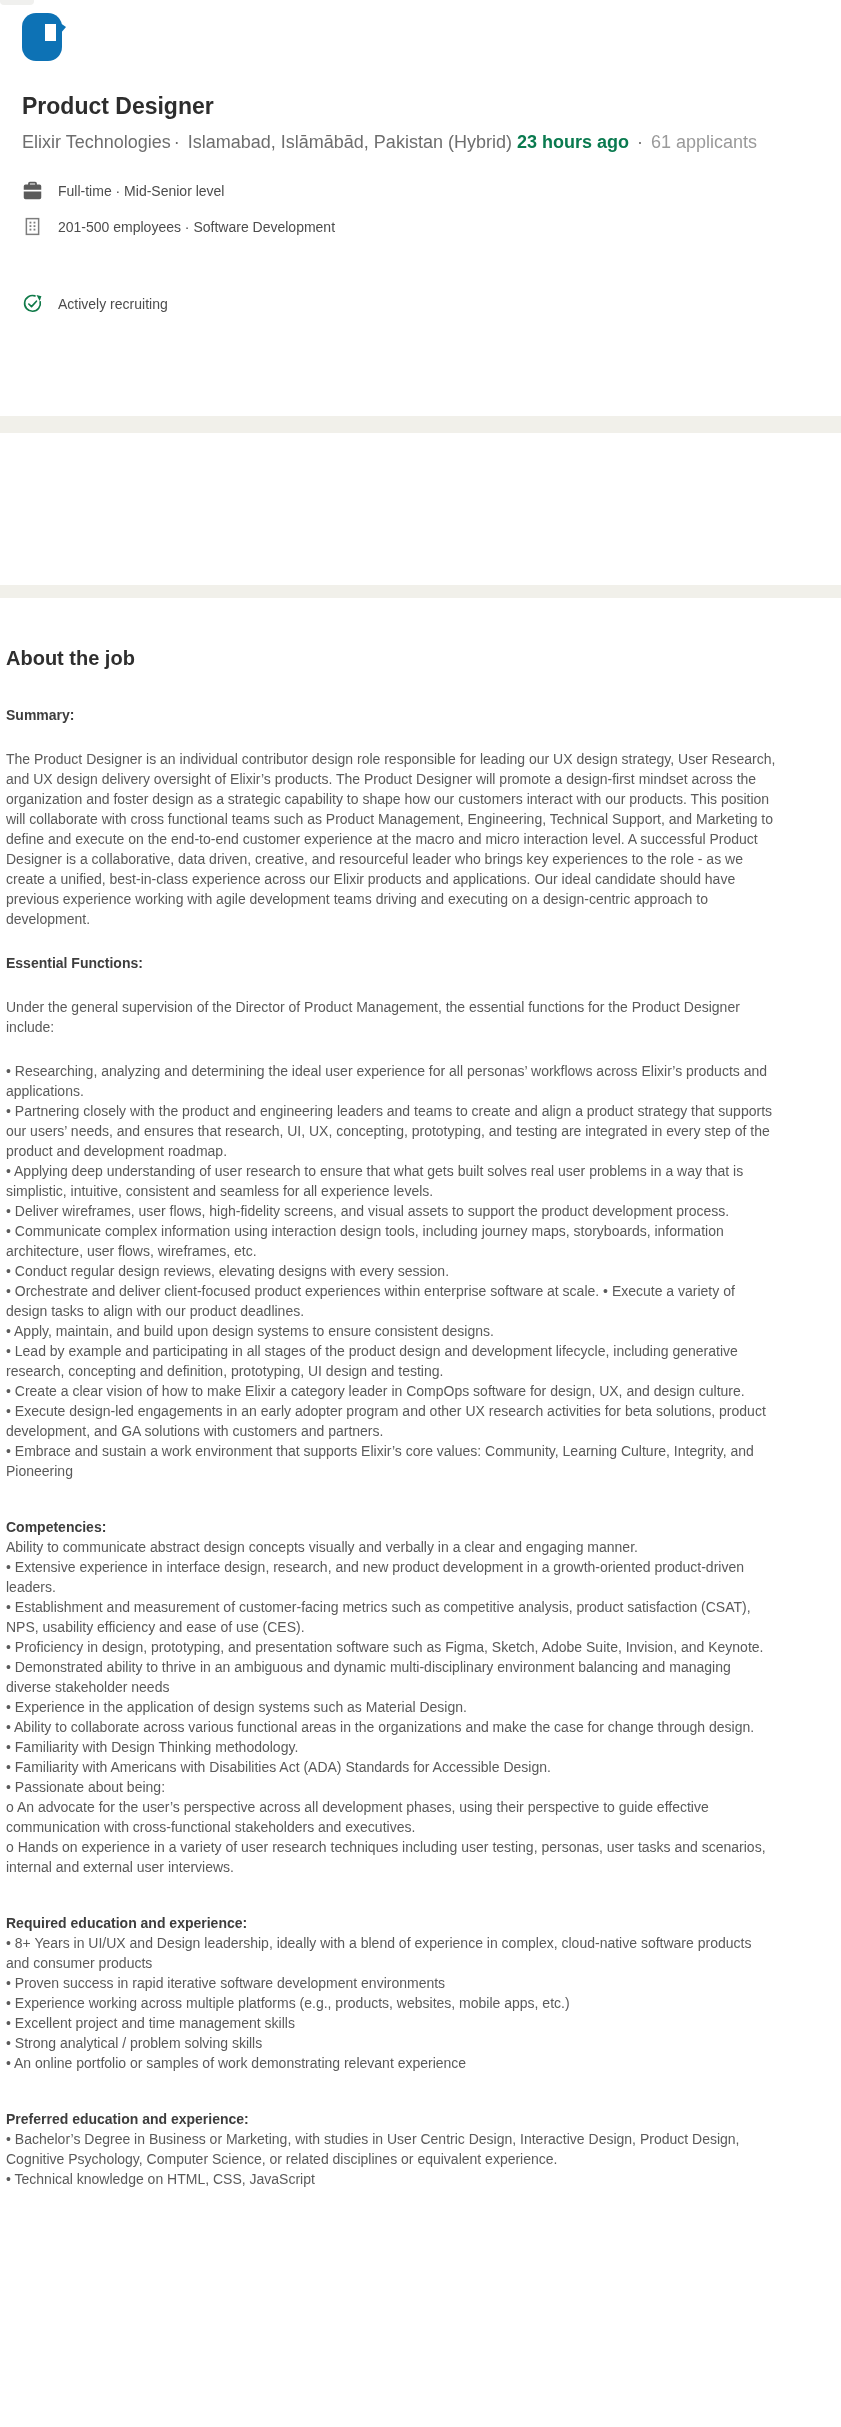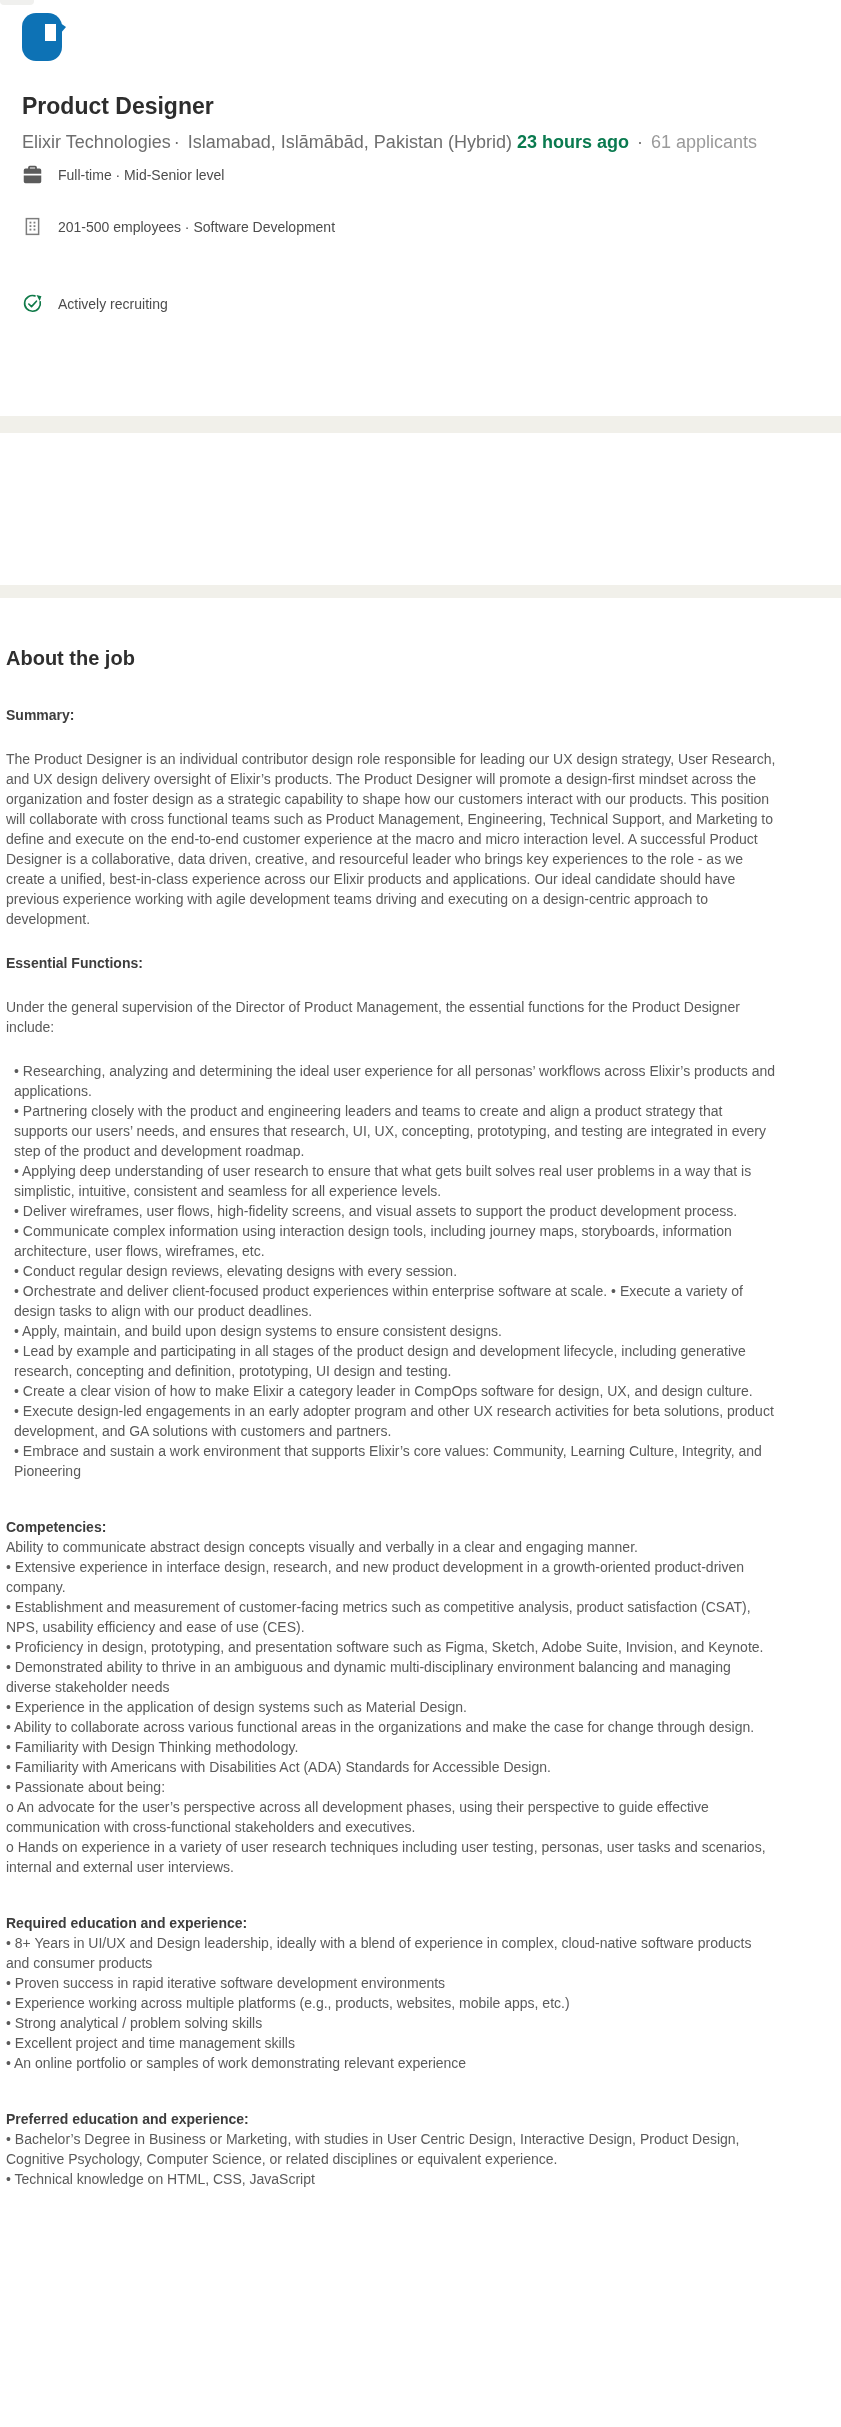--- a/index.html
+++ b/index.html
@@ -19,37 +19,37 @@
   .job-title{
     margin:28px 0 0 0;
     font-size:23px;line-height:28px;font-weight:600;color:#2d2d2d;
   }
   .meta-line{margin-top:13px;font-size:18px;line-height:18px;color:#6e6e6e;}
   .meta-line .sep{margin:0 3px;color:#6e6e6e;}
   .posted{color:#0a7a4f;font-weight:700;}
   .applicants{color:#9a9a9a;}
   .detail-row{position:absolute;left:0;display:flex;align-items:center;gap:15px;}
   .detail-row .txt{font-size:14px;color:#4c4c4c;}
-  .row-employment{top:164px;}
+  .row-employment{top:180px;}
   .row-company{top:216px;}
   .row-recruiting{top:293px;}
   .dicon{width:21px;height:21px;flex:0 0 auto;}
 
   
   .band{position:absolute;left:0;width:841px;background:#f1f0ea;}
   .band-1{top:416px;height:17px;}
   .band-2{top:585px;height:13px;}
 
   
   .about{position:absolute;top:645px;left:6px;width:770px;color:#5a5a5a;font-size:14px;line-height:20px;}
   .about-heading{font-size:20px;line-height:26px;font-weight:600;color:#2f2f2f;margin:0;}
   .section-label{font-weight:600;color:#3d3d3d;margin:24px 0 0 0;}
   .gap-label{margin-top:36px;}
   .para{margin:24px 0 0 0;}
-  .lines{margin:24px 0 0 8px;}
+  .lines{margin:24px 0 0 0;}
   .lines-tight{margin:0;}
   .lines p{margin:0;}
 </style>
 </head>
 <body>
 <div class="page">
 
   <div class="top-clip"></div>
 
   <div class="job-header">
@@ -123,40 +123,40 @@
         <p>• Apply, maintain, and build upon design systems to ensure consistent designs.</p>
         <p>• Lead by example and participating in all stages of the product design and development lifecycle, including generative research, concepting and definition, prototyping, UI design and testing.</p>
         <p>• Create a clear vision of how to make Elixir a category leader in CompOps software for design, UX, and design culture.</p>
         <p>• Execute design-led engagements in an early adopter program and other UX research activities for beta solutions, product development, and GA solutions with customers and partners.</p>
         <p>• Embrace and sustain a work environment that supports Elixir’s core values: Community, Learning Culture, Integrity, and Pioneering</p>
       </div>
 
     <p class="section-label gap-label">Competencies:</p>
     <div class="lines lines-tight">
         <p>Ability to communicate abstract design concepts visually and verbally in a clear and engaging manner.</p>
-        <p>• Extensive experience in interface design, research, and new product development in a growth-oriented product-driven company.</p>
+        <p>• Extensive experience in interface design, research, and new product development in a growth-oriented product-driven leaders.</p>
         <p>• Establishment and measurement of customer-facing metrics such as competitive analysis, product satisfaction (CSAT), NPS, usability efficiency and ease of use (CES).</p>
         <p>• Proficiency in design, prototyping, and presentation software such as Figma, Sketch, Adobe Suite, Invision, and Keynote.</p>
         <p>• Demonstrated ability to thrive in an ambiguous and dynamic multi-disciplinary environment balancing and managing diverse stakeholder needs</p>
         <p>• Experience in the application of design systems such as Material Design.</p>
         <p>• Ability to collaborate across various functional areas in the organizations and make the case for change through design.</p>
         <p>• Familiarity with Design Thinking methodology.</p>
         <p>• Familiarity with Americans with Disabilities Act (ADA) Standards for Accessible Design.</p>
         <p>• Passionate about being:</p>
         <p>o An advocate for the user’s perspective across all development phases, using their perspective to guide effective communication with cross-functional stakeholders and executives.</p>
         <p>o Hands on experience in a variety of user research techniques including user testing, personas, user tasks and scenarios, internal and external user interviews.</p>
       </div>
 
     <p class="section-label gap-label">Required education and experience:</p>
     <div class="lines lines-tight">
         <p>• 8+ Years in UI/UX and Design leadership, ideally with a blend of experience in complex, cloud-native software products and consumer products</p>
         <p>• Proven success in rapid iterative software development environments</p>
         <p>• Experience working across multiple platforms (e.g., products, websites, mobile apps, etc.)</p>
+        <p>• Excellent project and time management skills</p>
         <p>• Strong analytical / problem solving skills</p>
-        <p>• Excellent project and time management skills</p>
         <p>• An online portfolio or samples of work demonstrating relevant experience</p>
       </div>
 
     <p class="section-label gap-label">Preferred education and experience:</p>
     <div class="lines lines-tight">
         <p>• Bachelor’s Degree in Business or Marketing, with studies in User Centric Design, Interactive Design, Product Design, Cognitive Psychology, Computer Science, or related disciplines or equivalent experience.</p>
         <p>• Technical knowledge on HTML, CSS, JavaScript</p>
       </div>
   </div>
 

